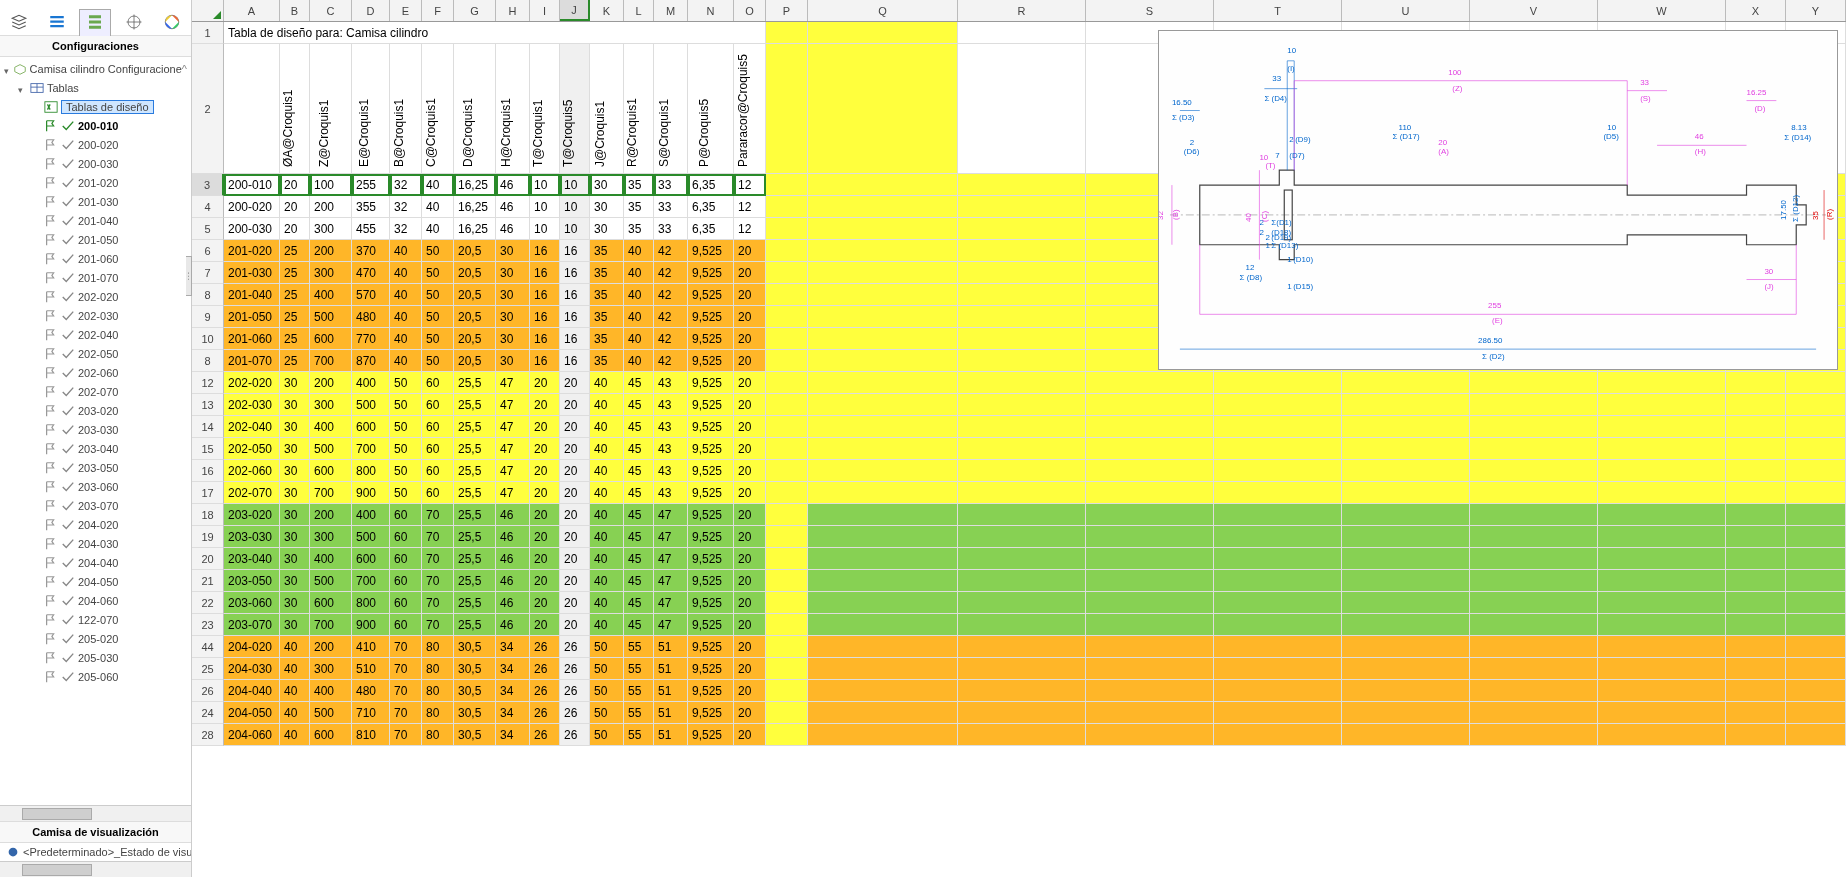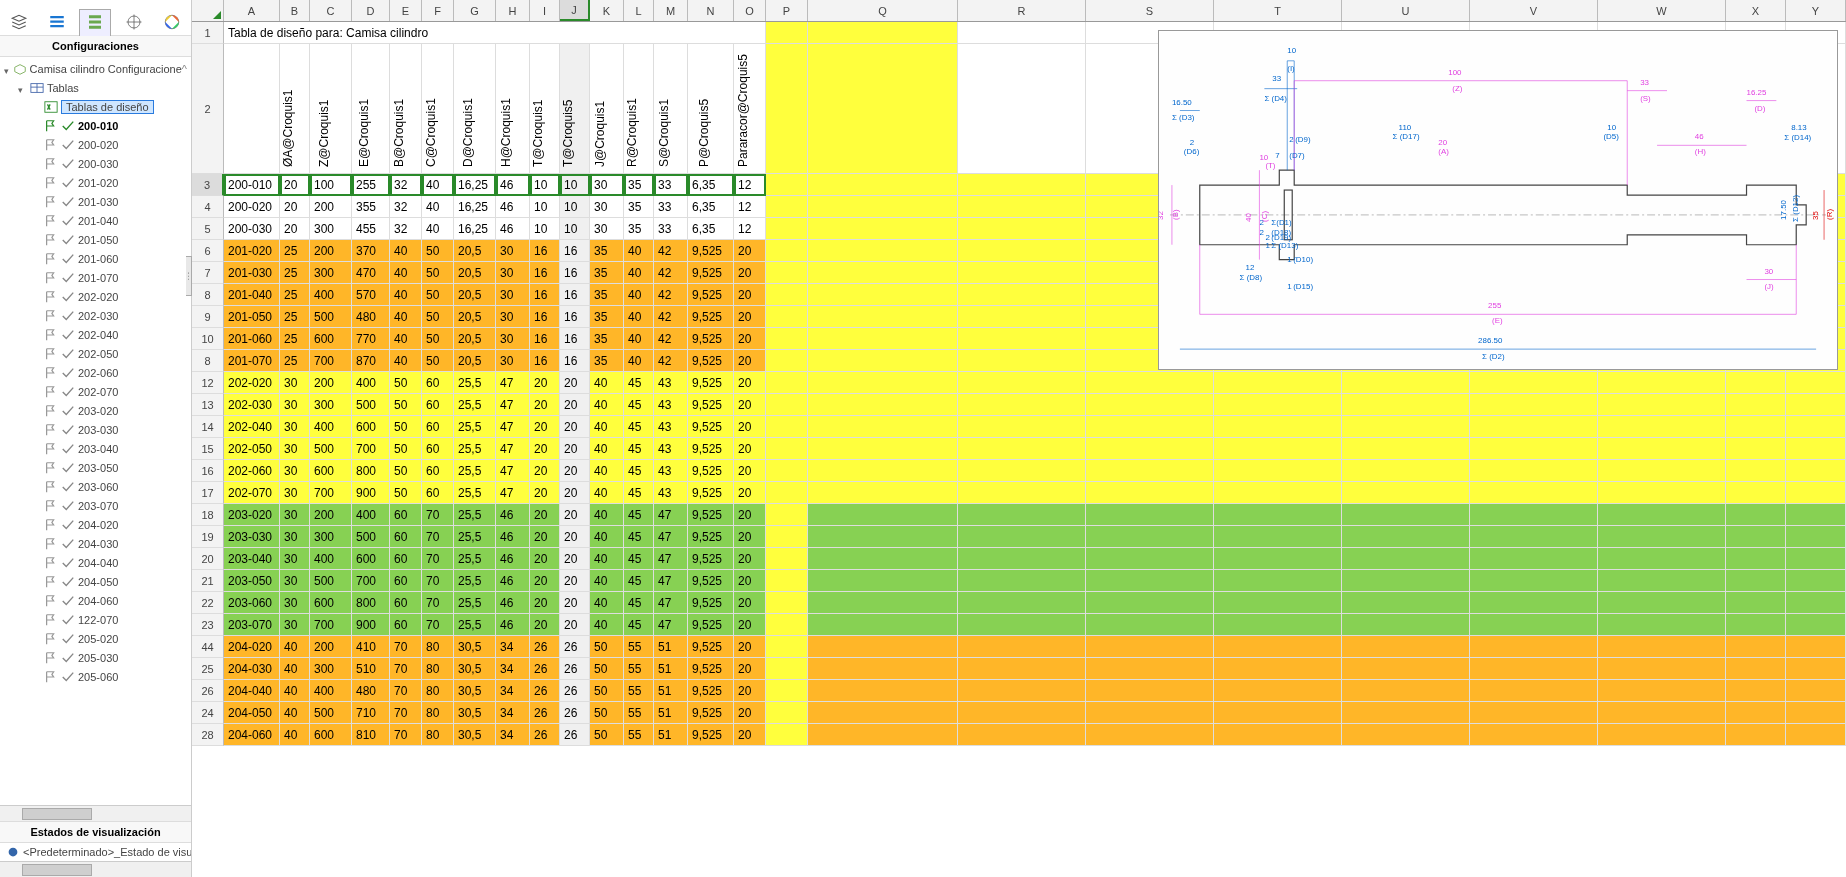--- a/index.html
+++ b/index.html
@@ -726,21 +726,21 @@
           </span>
           <span style="">205-060</span>
         </div>
       </div>
   </div>
 
   <div class="hscroll">
     <div class="thumb" style="left:22px;width:70px"></div>
   </div>
 
-  <div class="viz-states-title">Estados de visualización</div>
+  <div class="viz-states-title">Camisa de visualización</div>
   <div class="viz-states-row">
     <span class="tree-icon">
       <svg viewBox="0 0 16 16">
           <circle cx="8" cy="8" r="5" fill="#36a"></circle>
         </svg>
     </span>
     <span>&lt;Predeterminado&gt;_Estado de visu</span>
   </div>
   <div class="hscroll">
     <div class="thumb" style="left:22px;width:70px"></div>

